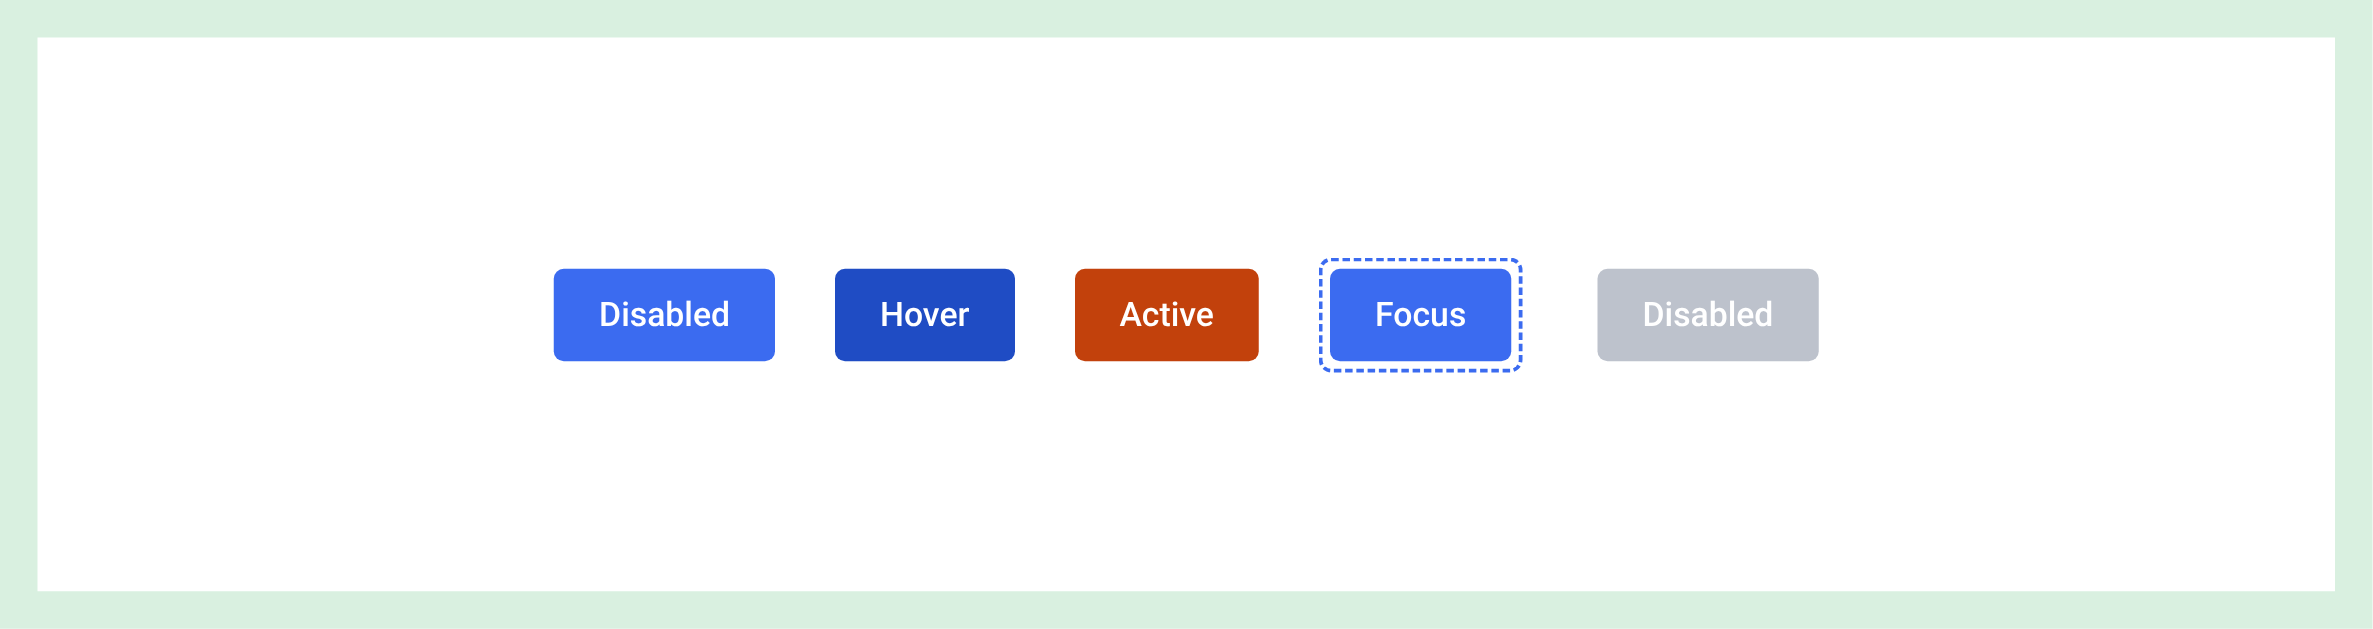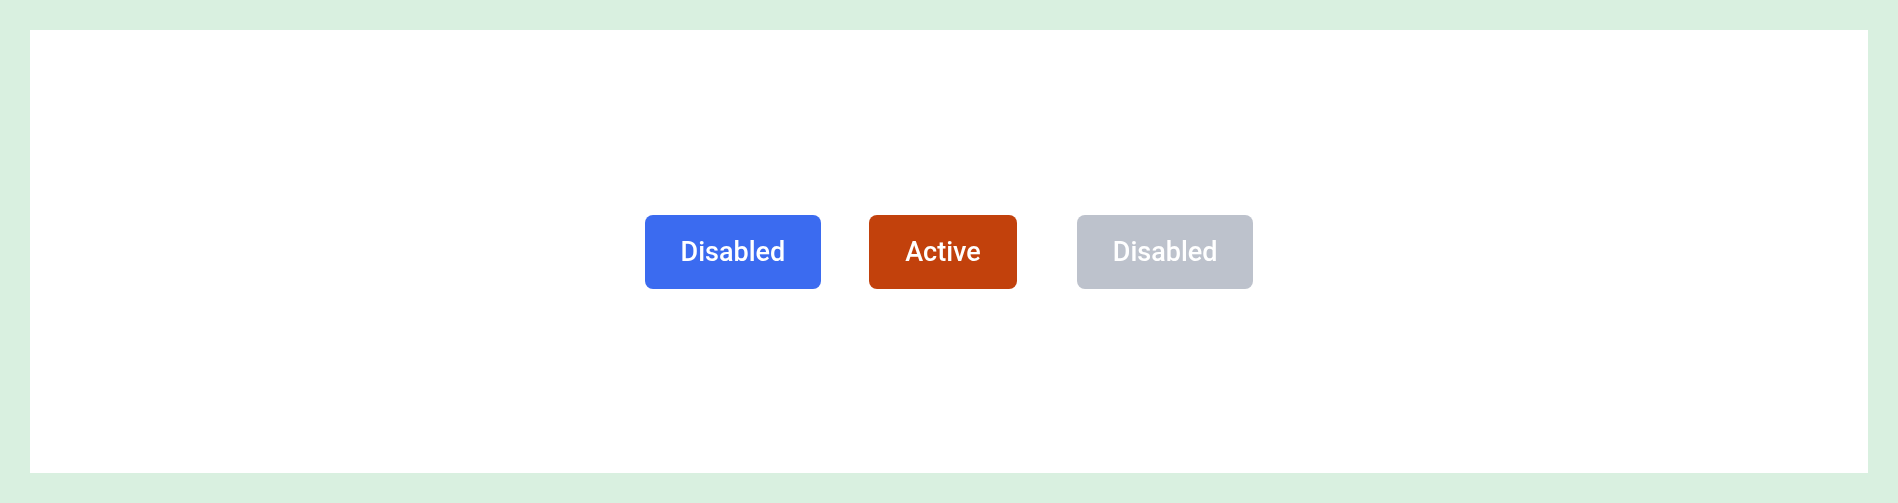--- a/index.html
+++ b/index.html
@@ -60,15 +60,19 @@
       color: #ffffff;
       cursor: not-allowed;
       margin-left: 12px;
     }
   </style>
 </head>
 <body>
 
 <div class="panel">
   <button class="btn btn-default">Disabled</button>
+  <button class="btn btn-hover">Hover</button>
   <button class="btn btn-active">Active</button>
+  <span class="btn-focus-wrapper">
+    <button class="btn btn-focus">Focus</button>
+  </span>
   <button class="btn btn-disabled" disabled="">Disabled</button>
 </div>
 
 </body></html>

